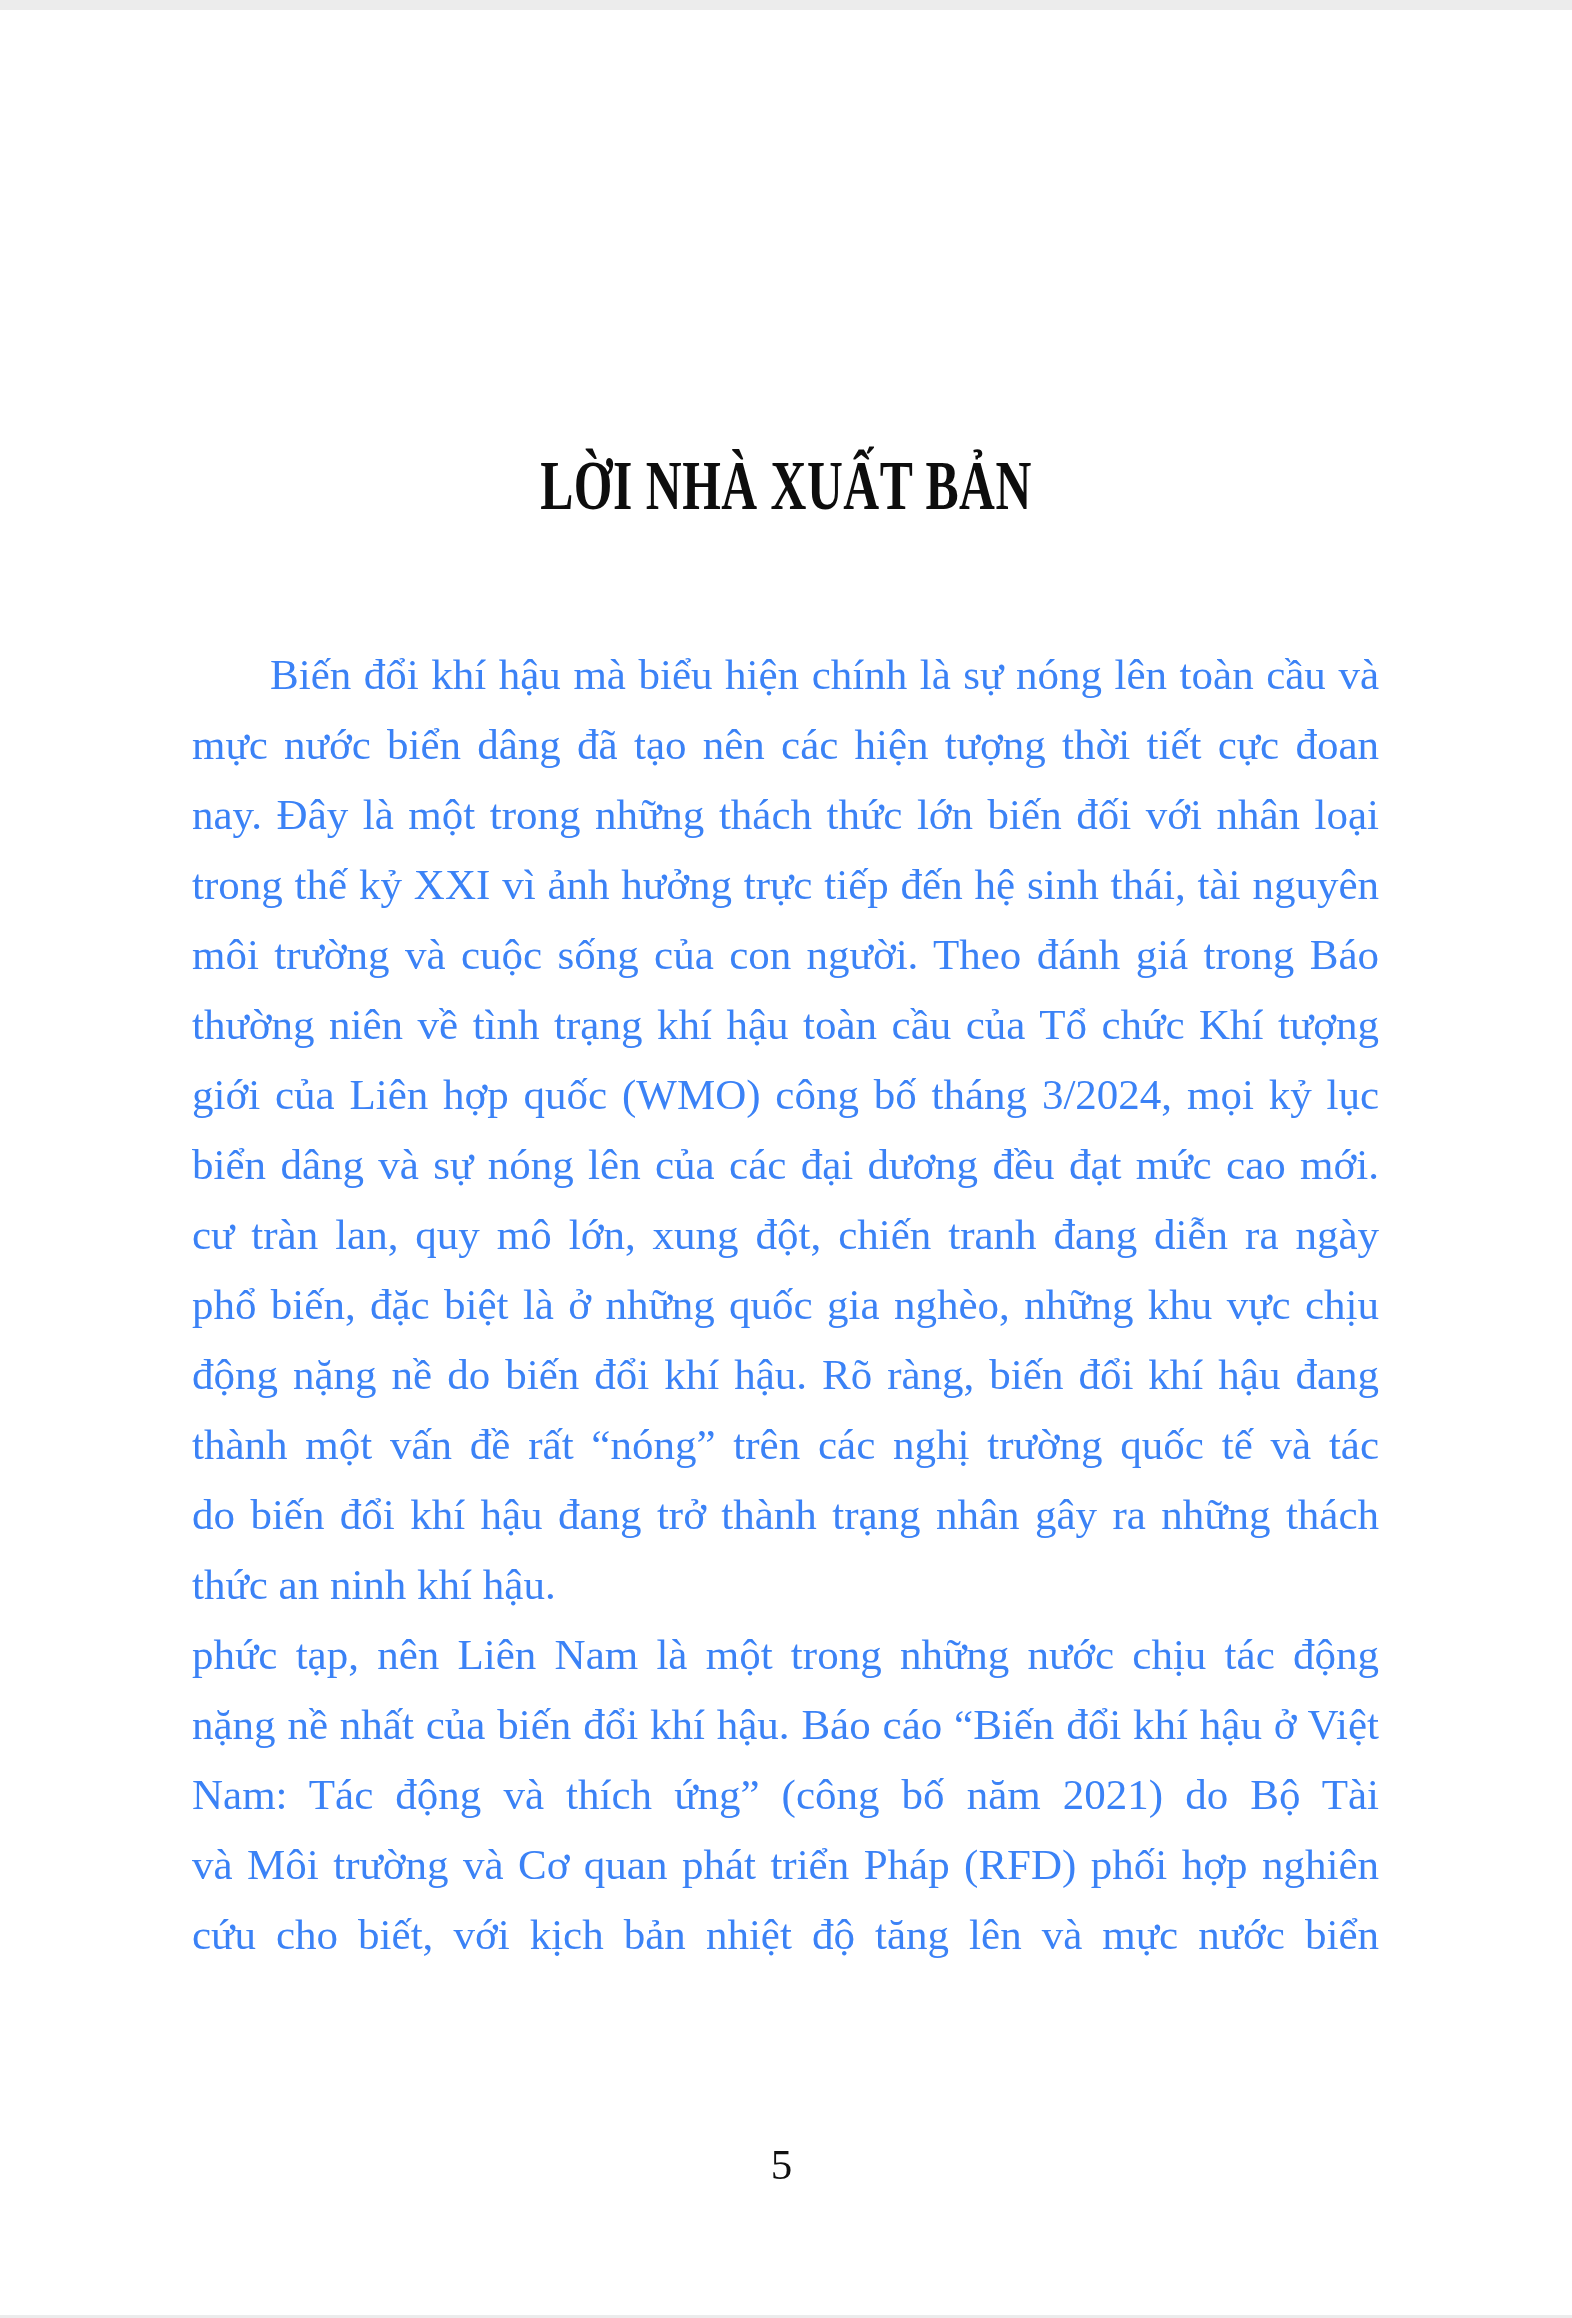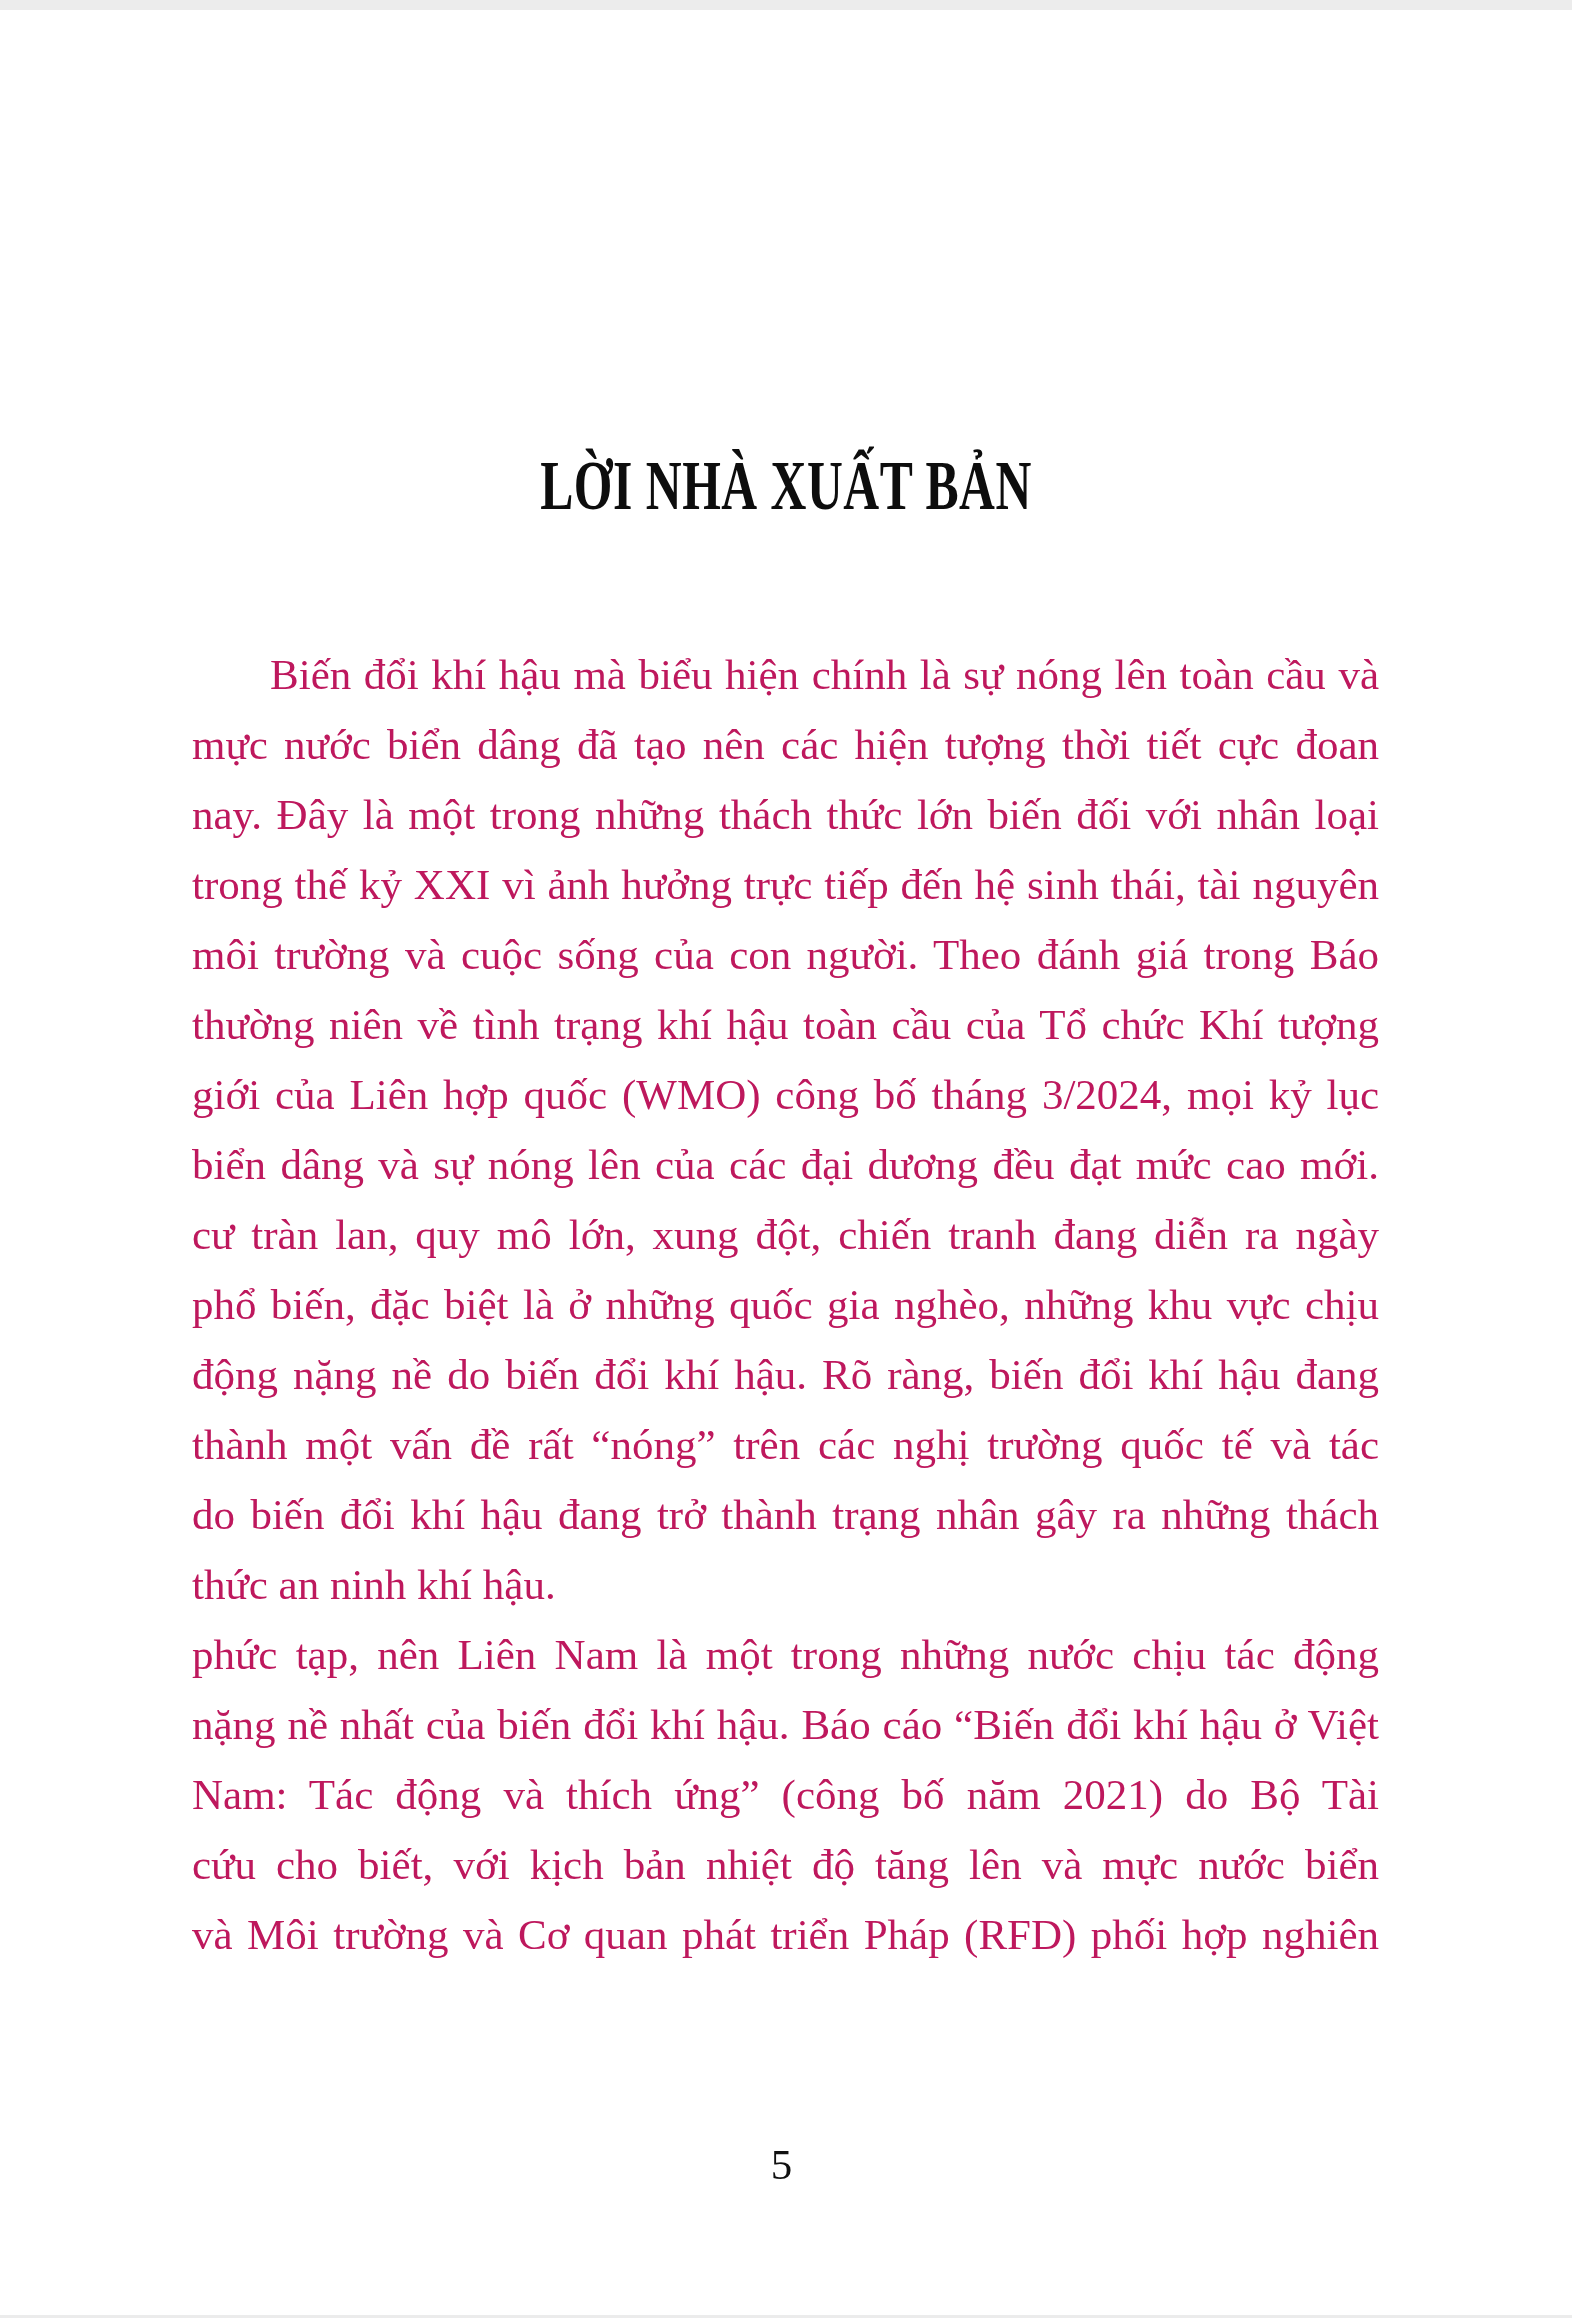--- a/index.html
+++ b/index.html
@@ -43,21 +43,21 @@
   .body-text {
     position: absolute;
     top: 640px;
     left: 192px;
     width: 1187px;
   }
   .line {
     height: 70px;
     line-height: 70px;
     font-size: 43px;
-    color: #be185d;
+    color: #3b82f6;
     text-align: justify;
     text-align-last: justify;
     overflow: hidden;
     white-space: normal;
   }
   .line.first { text-indent: 78px; }
   .line.para-end { text-align-last: left; }
 
   .folio {
     position: absolute;
@@ -89,20 +89,20 @@
     <div class="line">biển dâng và sự nóng lên của các đại dương đều đạt mức cao mới. Di</div>
     <div class="line">cư tràn lan, quy mô lớn, xung đột, chiến tranh đang diễn ra ngày càng</div>
     <div class="line">phổ biến, đặc biệt là ở những quốc gia nghèo, những khu vực chịu tác</div>
     <div class="line">động nặng nề do biến đổi khí hậu. Rõ ràng, biến đổi khí hậu đang trở</div>
     <div class="line">thành một vấn đề rất “nóng” trên các nghị trường quốc tế và tác động</div>
     <div class="line">do biến đổi khí hậu đang trở thành trạng nhân gây ra những thách</div>
     <div class="line para-end">thức an ninh khí hậu.</div>
     <div class="line">phức tạp, nên Liên Nam là một trong những nước chịu tác động</div>
     <div class="line">nặng nề nhất của biến đổi khí hậu. Báo cáo “Biến đổi khí hậu ở Việt</div>
     <div class="line">Nam: Tác động và thích ứng” (công bố năm 2021) do Bộ Tài nguyên</div>
+    <div class="line">và Môi trường và Cơ quan phát triển Pháp (RFD) phối hợp nghiên</div>
     <div class="line">cứu cho biết, với kịch bản nhiệt độ tăng lên và mực nước biển</div>
-    <div class="line">và Môi trường và Cơ quan phát triển Pháp (RFD) phối hợp nghiên</div>
   </div>
 
 <div class="folio">5</div>
 
 <div class="edge-strip bottom"></div>
 
 
 </body></html>

